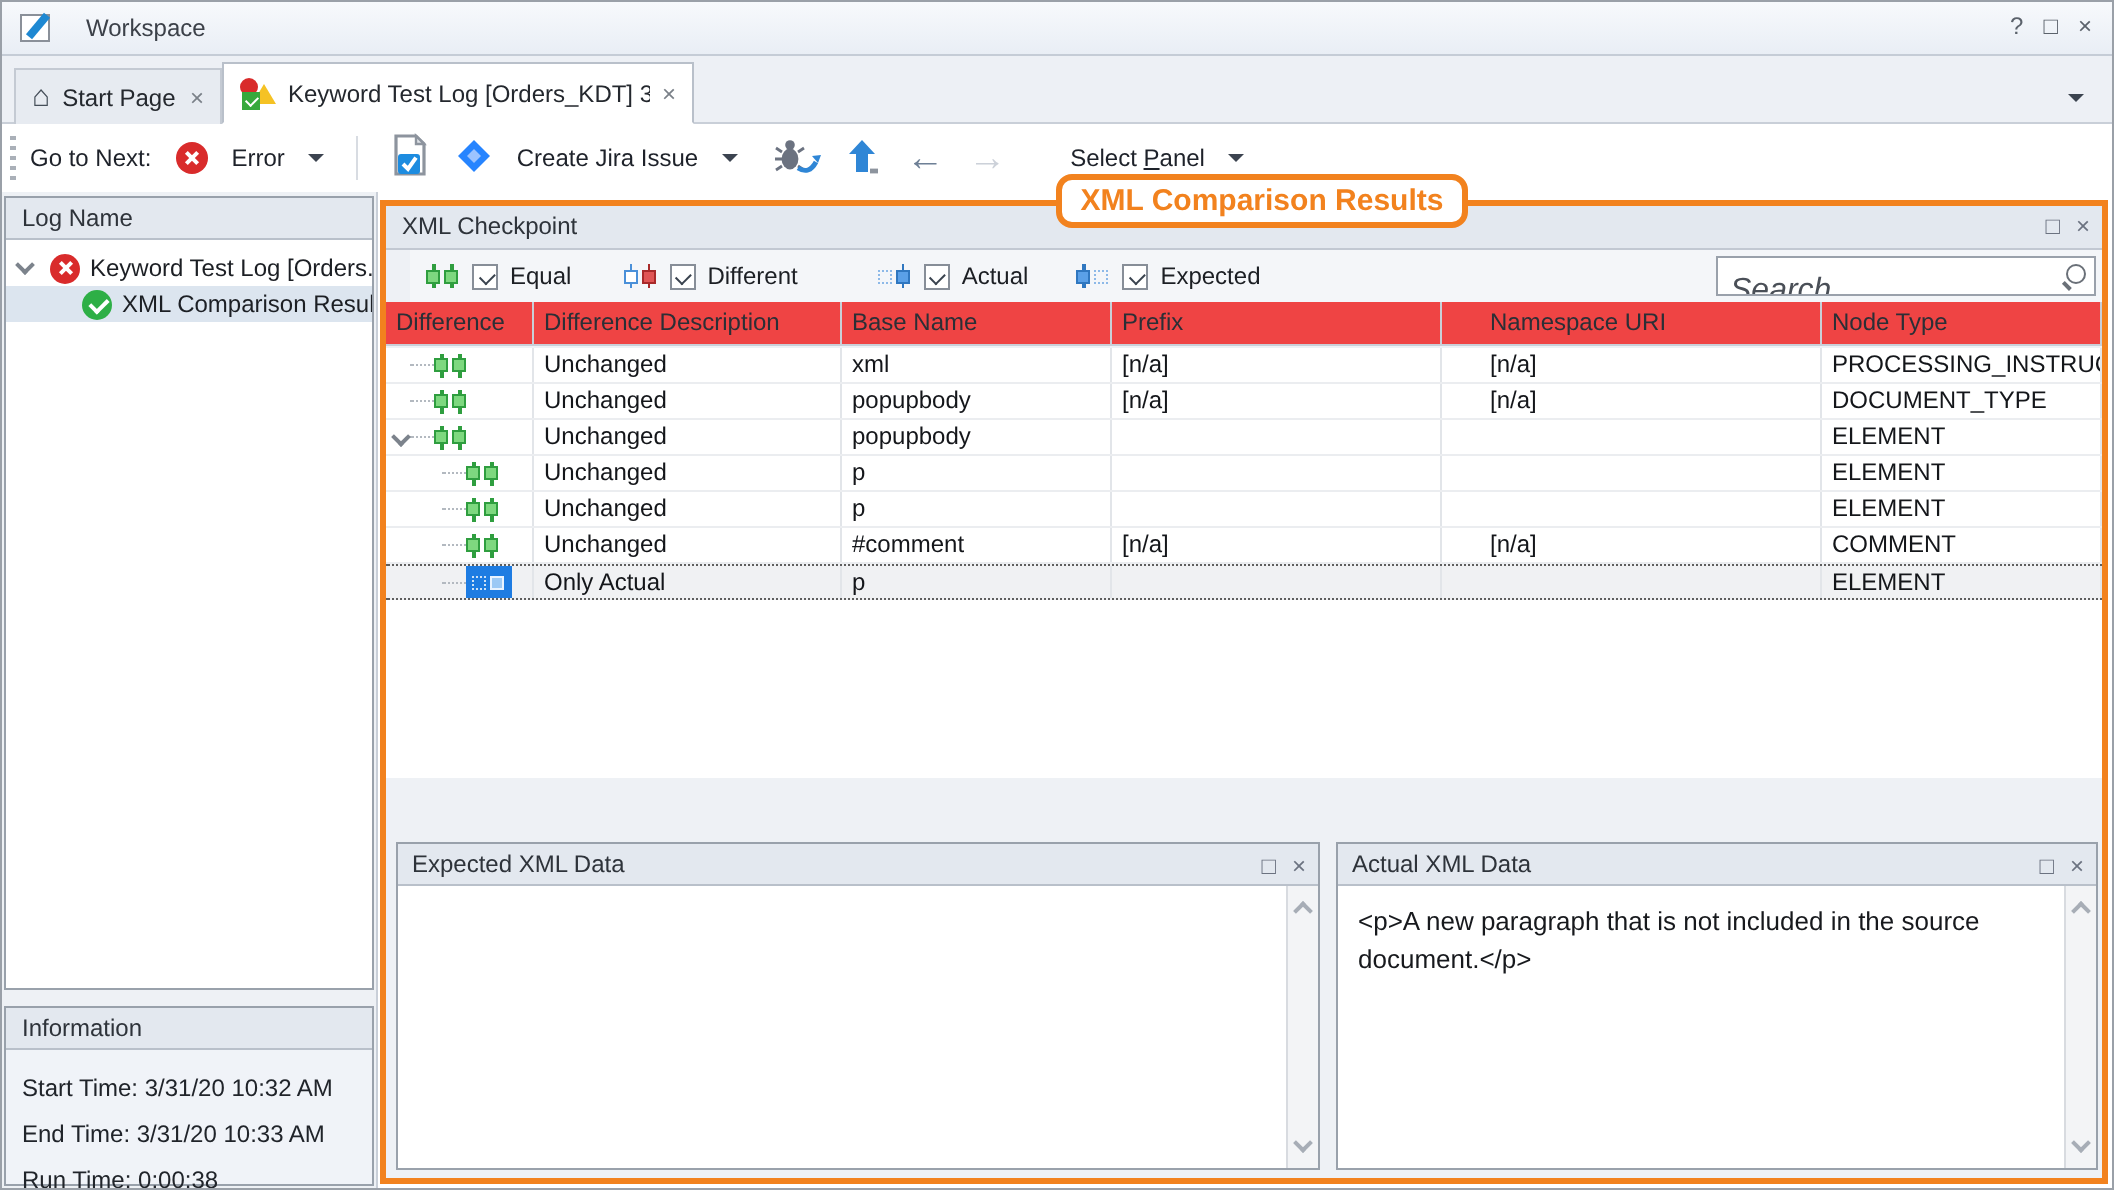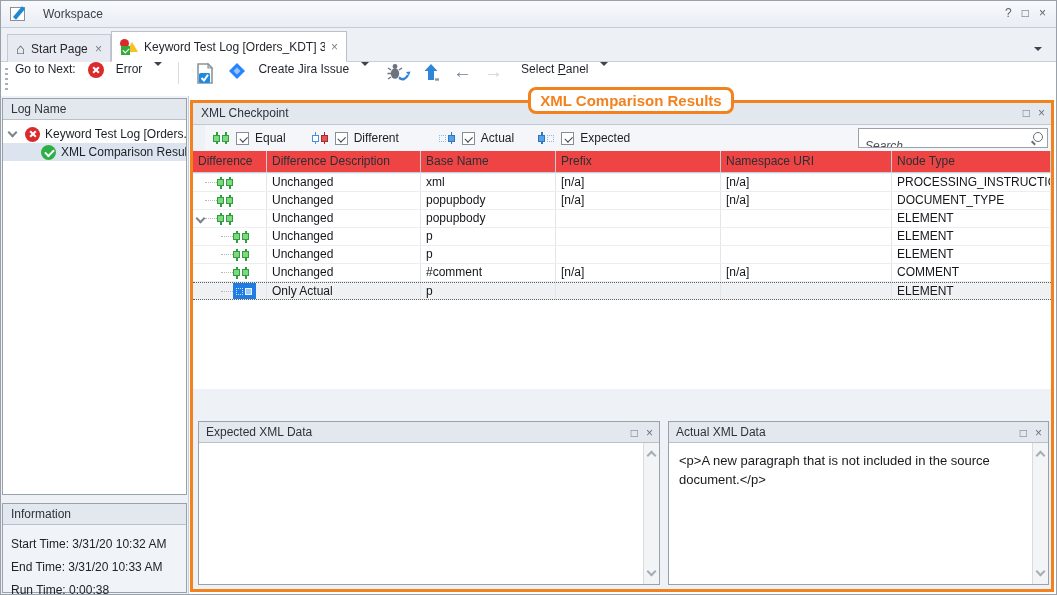--- a/index.html
+++ b/index.html
@@ -30,21 +30,21 @@
   .kdt-green::before { content:""; position:absolute; left:2px; top:2px; width:5px; height:3px; border-left:1.5px solid #fff; border-bottom:1.5px solid #fff; transform:rotate(-45deg); }
   .kdt-tri { position:absolute; right:0; top:3px; width:0; height:0; border-left:6px solid transparent; border-right:6px solid transparent; border-bottom:10px solid #f5c224; }
   .tabstrip-dd { position:absolute; right:14px; bottom:10px; }
 
   .dd { width:0; height:0; border-left:4px solid transparent; border-right:4px solid transparent; border-top:4px solid #3c4450; display:inline-block; }
 
   
   .toolbar { position:absolute; left:0; top:61px; right:0; height:34px; background:#fff; }
   .grip { position:absolute; left:4px; top:6px; width:3px; height:22px;
     background:repeating-linear-gradient(#aab0b8 0 2px, transparent 2px 5px); }
-  .tb-row { position:absolute; left:14px; top:0; height:34px; display:flex; align-items:flex-start; gap:12px; }
+  .tb-row { position:absolute; left:14px; top:0; height:34px; display:flex; align-items:center; gap:12px; }
   .tb-text { color:#1e222a; white-space:nowrap; }
   .err-circle { position:relative; width:16px; height:16px; border-radius:50%; background:#d92b2b; flex:0 0 16px; }
   .err-circle::before, .err-circle::after { content:""; position:absolute; left:7px; top:4px; width:2px; height:8px; background:#fff; }
   .err-circle::before { transform:rotate(45deg); } .err-circle::after { transform:rotate(-45deg); }
   .tb-sep { width:1px; height:22px; background:#d8dce2; margin:0 4px; }
   .accel { text-decoration:underline; }
   .arrow-glyph { font-size:19px; font-weight:bold; line-height:1; }
   .arrow-back { color:#6e8096; }
   .arrow-fwd { color:#ccd1d9; }
 
@@ -95,31 +95,31 @@
   .nico.act .sq.l { border:1px dotted #8db9e8; background:transparent; }
   .nico.act .sq.r { border-color:#2f77c0; background:#5aa0e8; }
   .nico.act .sq.r::before, .nico.act .sq.r::after { background:#2f77c0; }
   .nico.exp .sq.l { border-color:#2f77c0; background:#5aa0e8; }
   .nico.exp .sq.r { border:1px dotted #8db9e8; background:transparent; }
   .nico.exp .sq.l::before, .nico.exp .sq.l::after { background:#2f77c0; }
   .nico.onlyact .sq.l { border:1px dotted #cfe2f5; background:transparent; }
   .nico.onlyact .sq.r { border-color:#e8f3ff; background:#9cc9f5; }
 
   .search-wrap { position:absolute; right:3px; top:25px; width:190px; height:20px; }
-  .search-wrap input { width:100%; height:100%; border:1px solid #9aa1ab; padding:16px 22px 0 6px; font-family:"Liberation Sans",sans-serif; font-size:12px; }
+  .search-wrap input { width:100%; height:100%; border:1px solid #9aa1ab; padding:16px 22px 0 6px; font-family:"Liberation Sans",sans-serif; font-size:16px; }
   .search-wrap input::placeholder { font-style:italic; color:#4a4f57; opacity:1; }
   .mag { position:absolute; right:5px; top:4px; width:12px; height:12px; }
   .mag::before { content:""; position:absolute; right:0; top:0; width:8px; height:8px; border:1.6px solid #6a7078; border-radius:50%; }
   .mag::after { content:""; position:absolute; left:0px; bottom:0px; width:5px; height:1.8px; background:#6a7078; transform:rotate(45deg); }
 
   
   .thead { position:absolute; left:0; right:0; top:48px; height:22px; background:#ef4444; border-bottom:1px solid #c9cfd8; display:flex; }
   .th { border-right:1px solid #c9cfd8; padding:3px 0 0 5px; color:#2b2f36; white-space:nowrap; overflow:hidden; }
   .w0{width:74px;flex:0 0 74px;} .w1{width:154px;flex:0 0 154px;} .w2{width:135px;flex:0 0 135px;}
-  .w3{width:165px;flex:0 0 165px;} .w4{width:171px;flex:0 0 171px;} .w5{flex:1;}
+  .w3{width:165px;flex:0 0 165px;} .w4{width:171px;flex:0 0 171px;margin-left:19px;} .w5{flex:1;}
   .tbody { position:absolute; left:0; right:0; top:71px; height:215px; background:#fff; }
   .trow { height:18px; display:flex; border-bottom:1px solid #ebedf0; background:#fff;justify-content:flex-end; }
   .trow.selected { background:#f0f1f3; border-top:1px dotted #5e5e5e; border-bottom:1px dotted #5e5e5e; }
   .td { border-right:1px solid #e2e5e9; padding-left:5px; line-height:16px; color:#14161a; white-space:nowrap; overflow:hidden; }
   .td.tree { padding:0; position:relative; display:flex; align-items:center; }
   .conn { border-top:1px dotted #b3b9c0; height:0; flex:0 0 auto; }
   .conn.d0 { width:12px; margin-left:12px; }
   .conn.d1 { width:12px; margin-left:28px; }
   .expander { width:7px; height:7px; border-right:2px solid #7c838c; border-bottom:2px solid #7c838c; transform:rotate(45deg); position:absolute; left:4px; top:5px; }
   .iconwrap { display:inline-flex; align-items:center; justify-content:center; }
@@ -203,21 +203,21 @@
         </svg>
       </span>
       <span>
         <svg width="18" height="20" viewBox="0 0 18 20">
           <path d="M8 2 L14.5 9 H11 V18 H5 V9 H1.5 Z" fill="#2f86d6"></path>
           <path d="M12 17.5 h4" stroke="#8d949e" stroke-width="2.4"></path>
         </svg>
       </span>
       <span class="arrow-glyph arrow-back">←</span>
       <span class="arrow-glyph arrow-fwd">→</span>
-      <span class="tb-text" style="margin-left:6px"><span>Select </span><span class="accel">P</span><span>anel</span></span>
+      <span class="tb-text" style="margin-left:20px"><span>Select </span><span class="accel">P</span><span>anel</span></span>
       <span class="dd"></span>
     </div>
   </div>
 
   <div class="sidebar">
     <div class="logitems">
       <div class="phead">Log Name</div>
       <div class="tree">
         <div class="tree-row">
           <span class="expander-down"></span>

